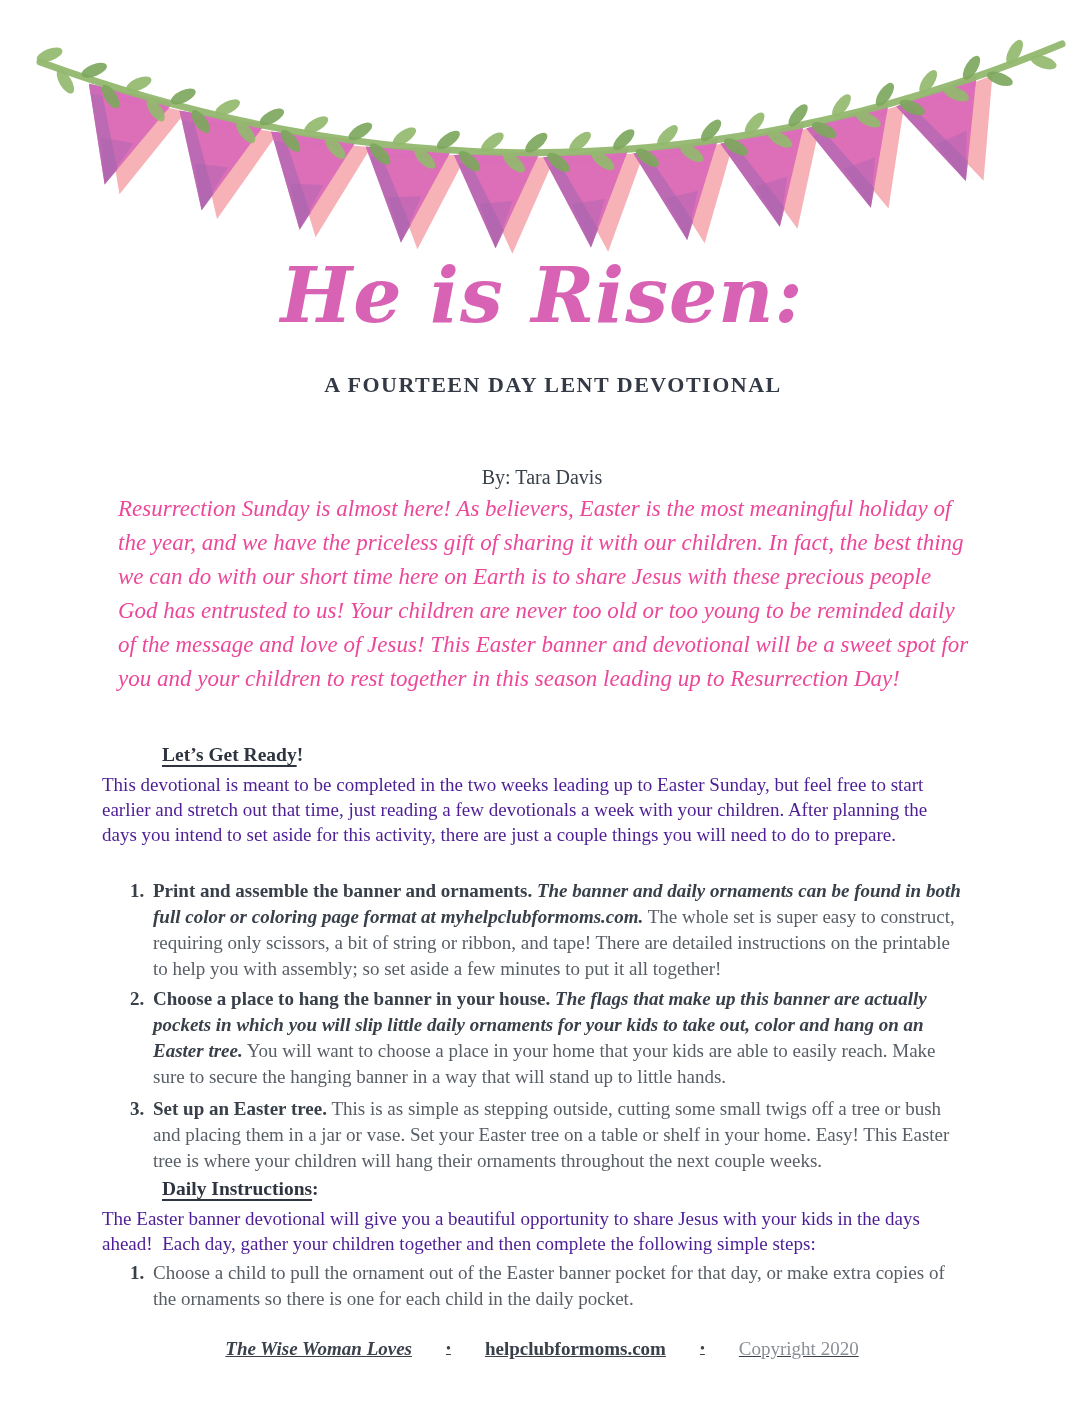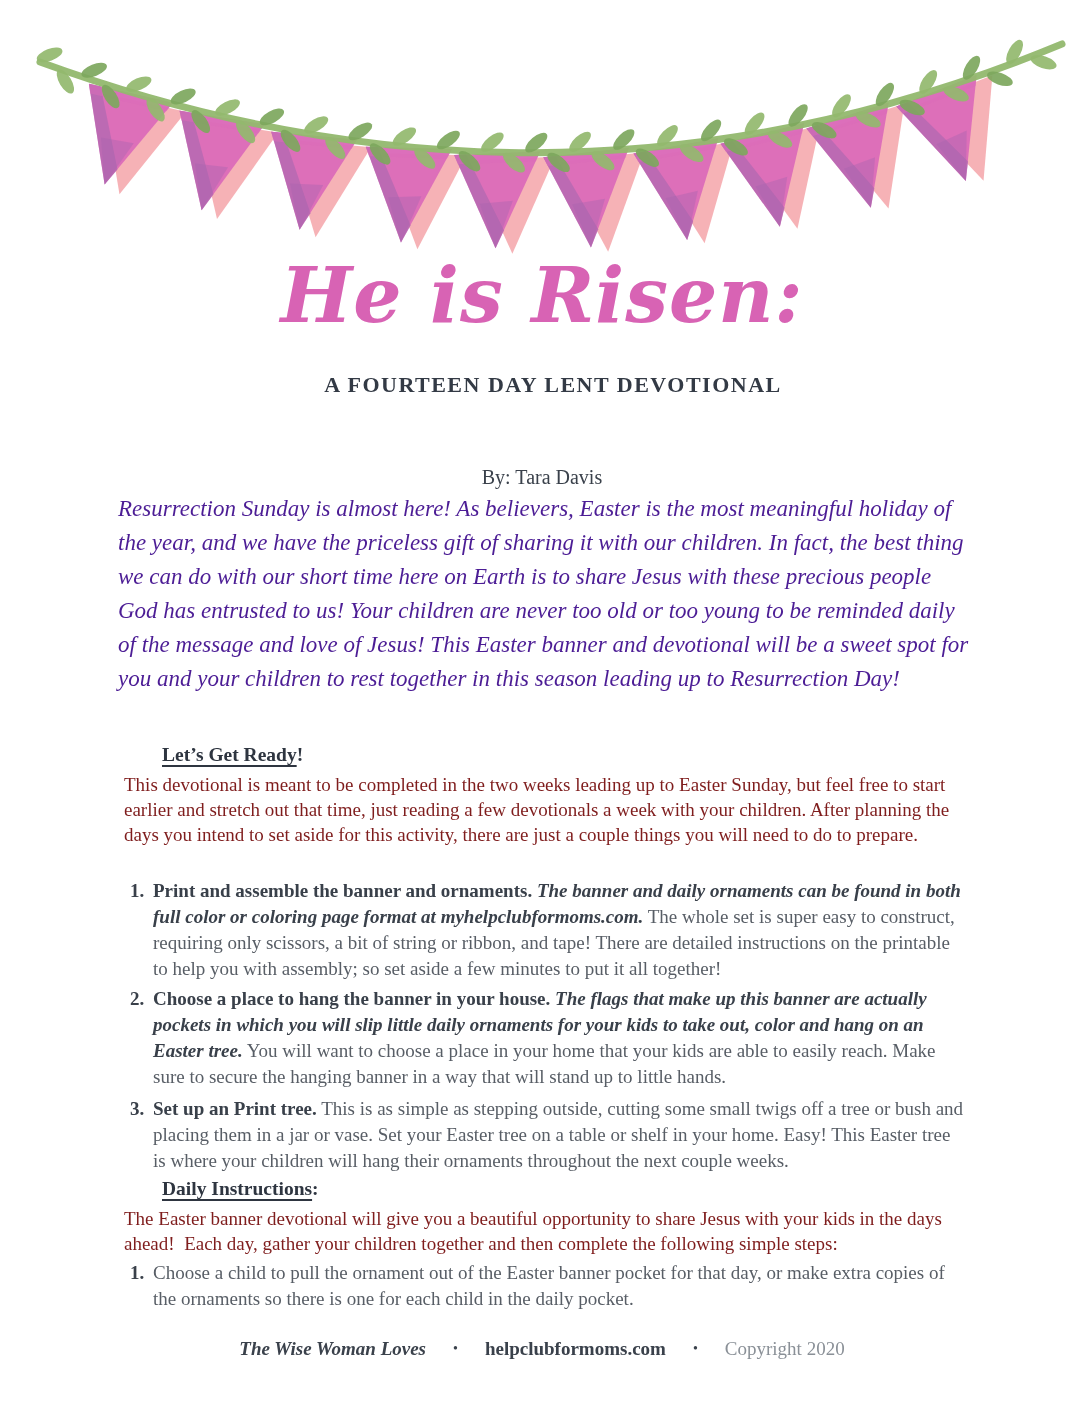--- a/index.html
+++ b/index.html
@@ -7,32 +7,32 @@
         font-family:"Liberation Serif", serif;border-radius:7px;}
   .garland{position:absolute;top:0;left:0;}
   .title{position:absolute;top:252px;left:0;width:100%;text-align:center;
          font-family:"DejaVu Serif", serif;font-style:italic;font-weight:bold;
          font-size:76px;line-height:1.15;letter-spacing:1px;}
   .subtitle{position:absolute;top:370px;left:11px;width:100%;text-align:center;
             font-weight:bold;font-size:22px;line-height:29px;letter-spacing:1.5px;color:#333a45;}
   .byline{position:absolute;top:434px;left:0;width:100%;text-align:center;
           font-size:20px;color:#3a414b;margin-top:32px;}
   .intro{position:absolute;top:492px;left:118px;width:852px;font-style:italic;
-         font-size:23px;line-height:34px;color:#4c1d95;}
+         font-size:23px;line-height:34px;color:#ec4899;}
   .sec-heading{position:absolute;left:118px;font-weight:bold;font-size:19.5px;color:#2e3540;}
   .sec-heading .u{text-decoration:underline;text-decoration-thickness:1.5px;text-underline-offset:4px;margin-left:44px;}
-  .body-par{position:absolute;left:124px;width:850px;font-size:19px;line-height:25px;
-            color:#7f1d1d;white-space:pre-wrap;}
+  .body-par{position:absolute;left:102px;width:850px;font-size:19px;line-height:25px;
+            color:#4c1d95;white-space:pre-wrap;}
   .list-item{position:absolute;left:130px;width:836px;padding-left:23px;box-sizing:border-box;
              font-size:19px;line-height:26px;color:#585e66;}
   .list-item .num{position:absolute;left:0;top:0;font-weight:bold;color:#39404a;}
   .seg-bold{font-weight:bold;color:#39404a;}
   .seg-bold-italic{font-weight:bold;font-style:italic;color:#39404a;}
   .footer{position:absolute;top:1338px;left:0;width:100%;display:flex;justify-content:center;
-          align-items:center;gap:27px;font-size:19px;color:#3a414b;}
+          align-items:center;gap:34px;font-size:19px;color:#3a414b;text-decoration:underline;}
   .footer .wise{font-weight:bold;font-style:italic;}
   .footer .site{font-weight:bold;}
   .footer .copy{color:#8a9097;}
   .footer .dot{font-size:14px;color:#3a414b;}
 </style>
 </head>
 <body>
 
 <div class="page">
 
@@ -179,21 +179,21 @@
 
   <div class="list-item" style="top:986px">
     <span class="num">2.</span>
     <span class="seg-bold">Choose a place to hang the banner in your house.</span>
     <span class="seg-bold-italic">The flags that make up this banner are actually pockets in which you will slip little daily ornaments for your kids to take out, color and hang on an Easter tree.</span>
     <span>You will want to choose a place in your home that your kids are able to easily reach. Make sure to secure the hanging banner in a way that will stand up to little hands.</span>
   </div>
 
   <div class="list-item" style="top:1096px">
     <span class="num">3.</span>
-    <span class="seg-bold">Set up an Print tree.</span>
+    <span class="seg-bold">Set up an Easter tree.</span>
     <span>This is as simple as stepping outside, cutting some small twigs off a tree or bush and placing them in a jar or vase. Set your Easter tree on a table or shelf in your home. Easy! This Easter tree is where your children will hang their ornaments throughout the next couple weeks.</span>
   </div>
 
   <div class="sec-heading" style="top:1178px"><span class="u">Daily Instructions</span><span>:</span></div>
 
   <div class="body-par" style="top:1206px">The Easter banner devotional will give you a beautiful opportunity to share Jesus with your kids in the days ahead!  Each day, gather your children together and then complete the following simple steps:</div>
 
   <div class="list-item" style="top:1260px">
     <span class="num">1.</span>
     <span>Choose a child to pull the ornament out of the Easter banner pocket for that day, or make extra copies of the ornaments so there is one for each child in the daily pocket.</span>

